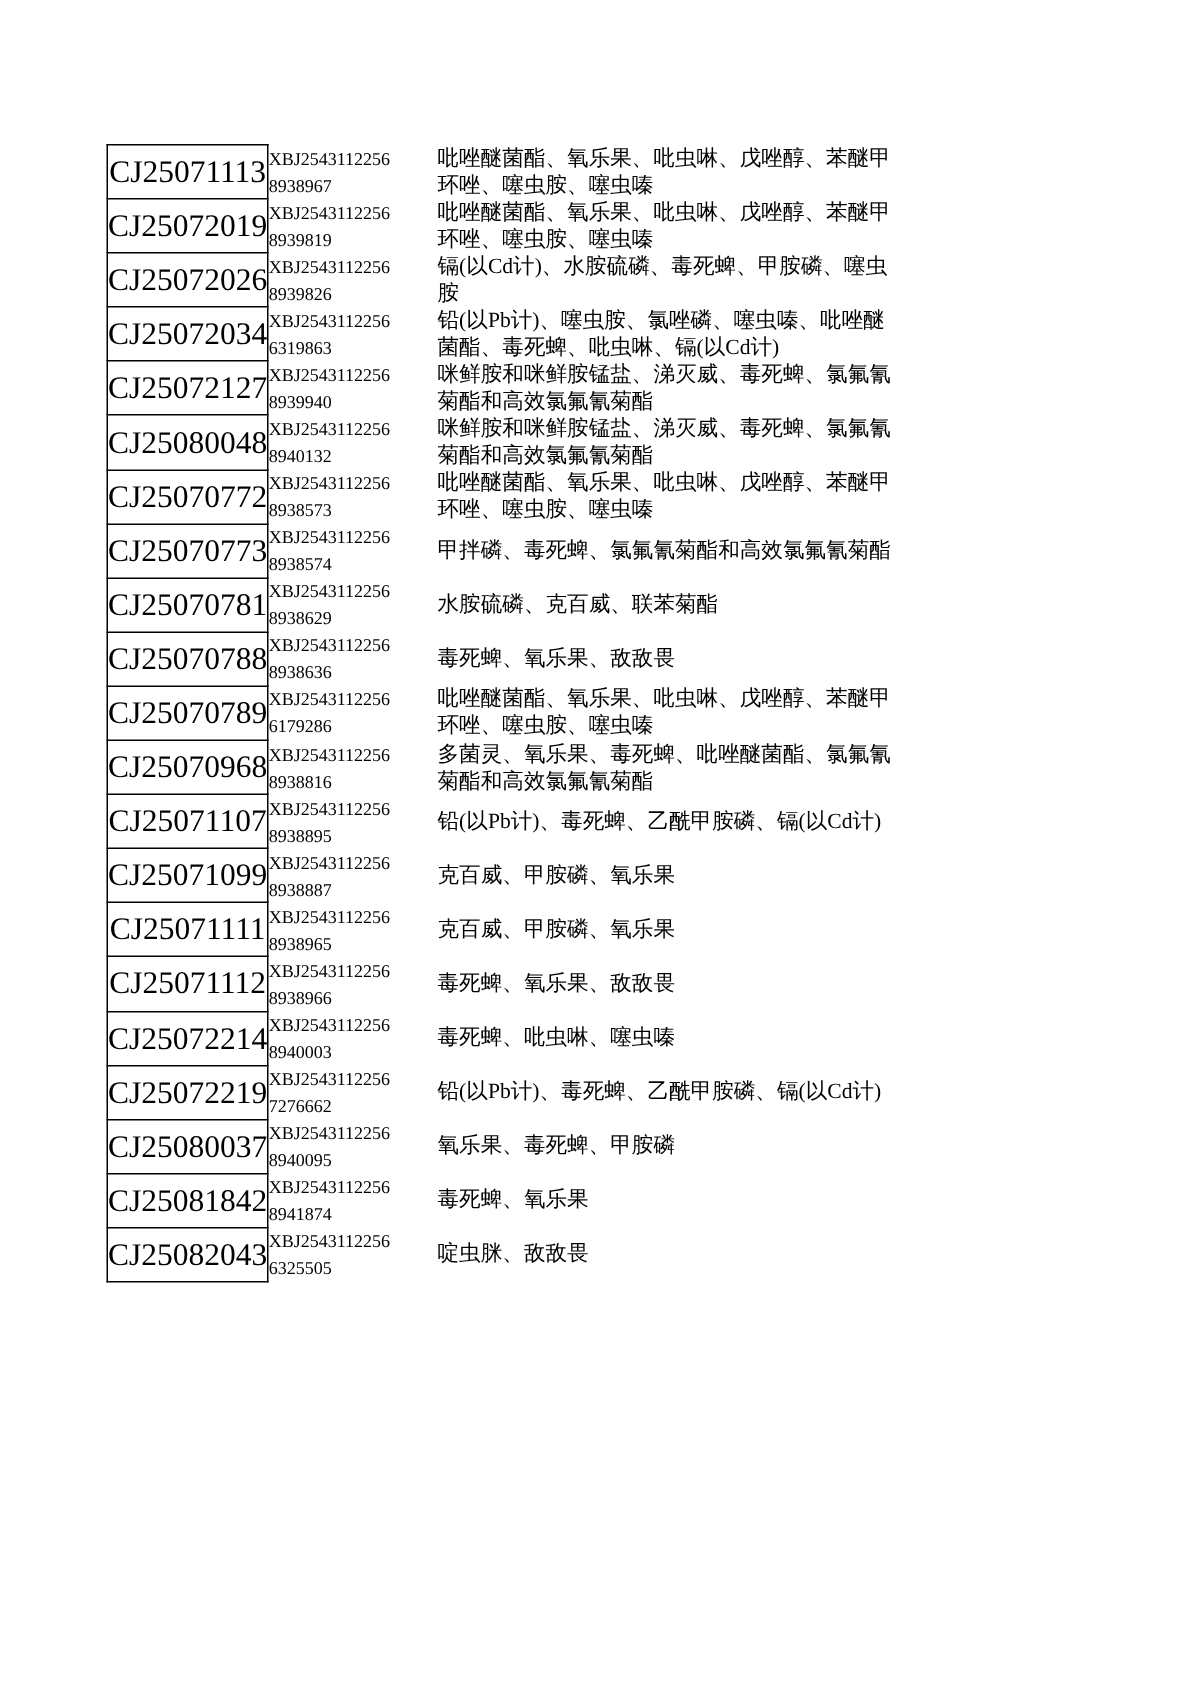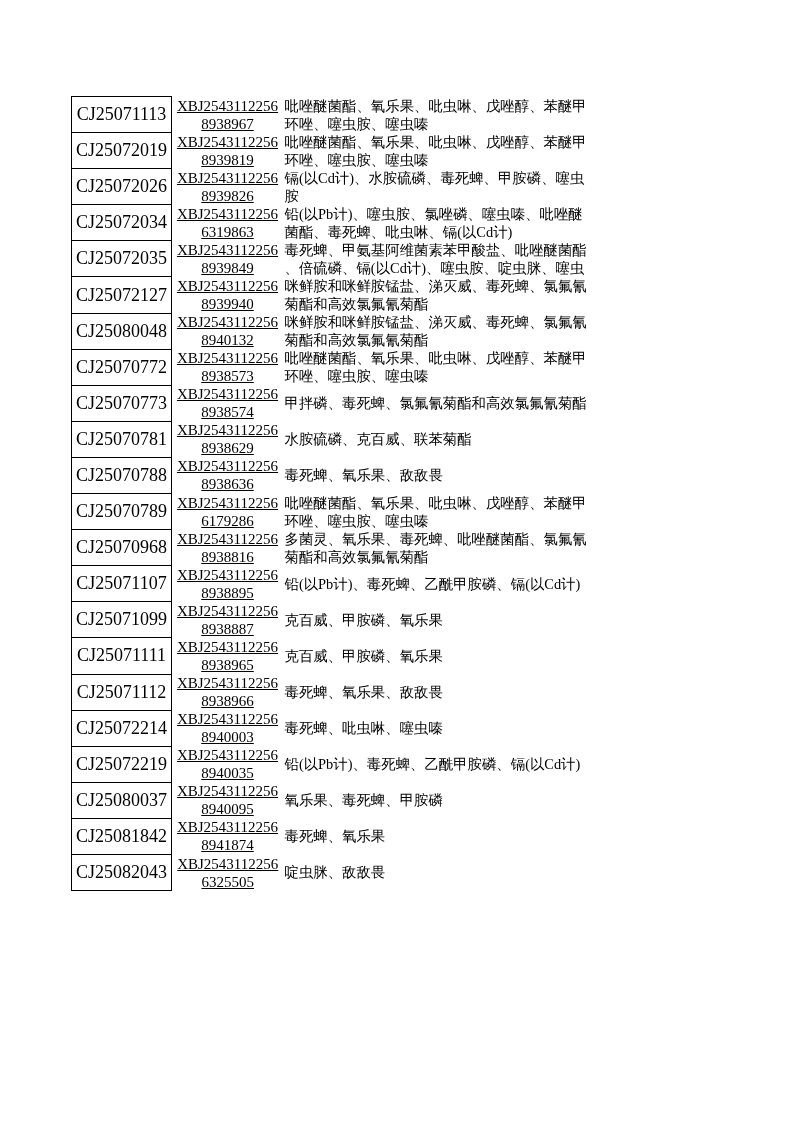--- a/index.html
+++ b/index.html
@@ -12,27 +12,25 @@
     color: #000;
   }
   .sheet { position: absolute; left: 71px; top: 96px; }
   table { border-collapse: collapse; table-layout: fixed; }
   tr { height: 36.1px; }
   td { padding: 0; vertical-align: middle; }
   .c1 {
     width: 99px;
     border: 1.5px solid #000;
     text-align: center;
-    font-size: 18px;
+    font-size: 21px;
   }
   .c2 {
     width: 111px;
-    text-align: center;
-    font-size: 15px;
-    text-decoration: underline;
+    font-size: 12px;
   }
   .c2 .code-line { line-height: 18px; }
   .c3 { width: 306px; font-size: 14.4px; }
   .sub {
     line-height: 18.05px;
     max-height: 36.3px;
     overflow: hidden;
     word-break: break-all;
     line-break: anywhere;
     padding-left: 1px;
@@ -81,30 +79,20 @@
     <td class="c1">CJ25072034</td>
     <td class="c2">
       <div class="code-line">XBJ2543112256</div>
       <div class="code-line">6319863</div>
     </td>
     <td class="c3">
       <div class="sub">铅(以Pb计)、噻虫胺、氯唑磷、噻虫嗪、吡唑醚菌酯、毒死蜱、吡虫啉、镉(以Cd计)</div>
     </td>
   </tr>
 
-  <tr>
-    <td class="c1">CJ25072035</td>
-    <td class="c2">
-      <div class="code-line">XBJ2543112256</div>
-      <div class="code-line">8939849</div>
-    </td>
-    <td class="c3">
-      <div class="sub">毒死蜱、甲氨基阿维菌素苯甲酸盐、吡唑醚菌酯、倍硫磷、镉(以Cd计)、噻虫胺、啶虫脒、噻虫</div>
-    </td>
-  </tr>
 
   <tr>
     <td class="c1">CJ25072127</td>
     <td class="c2">
       <div class="code-line">XBJ2543112256</div>
       <div class="code-line">8939940</div>
     </td>
     <td class="c3">
       <div class="sub">咪鲜胺和咪鲜胺锰盐、涕灭威、毒死蜱、氯氟氰菊酯和高效氯氟氰菊酯</div>
     </td>
@@ -242,21 +230,21 @@
     </td>
     <td class="c3">
       <div class="sub">毒死蜱、吡虫啉、噻虫嗪</div>
     </td>
   </tr>
 
   <tr>
     <td class="c1">CJ25072219</td>
     <td class="c2">
       <div class="code-line">XBJ2543112256</div>
-      <div class="code-line">8940035</div>
+      <div class="code-line">7276662</div>
     </td>
     <td class="c3">
       <div class="sub">铅(以Pb计)、毒死蜱、乙酰甲胺磷、镉(以Cd计)</div>
     </td>
   </tr>
 
   <tr>
     <td class="c1">CJ25080037</td>
     <td class="c2">
       <div class="code-line">XBJ2543112256</div>

